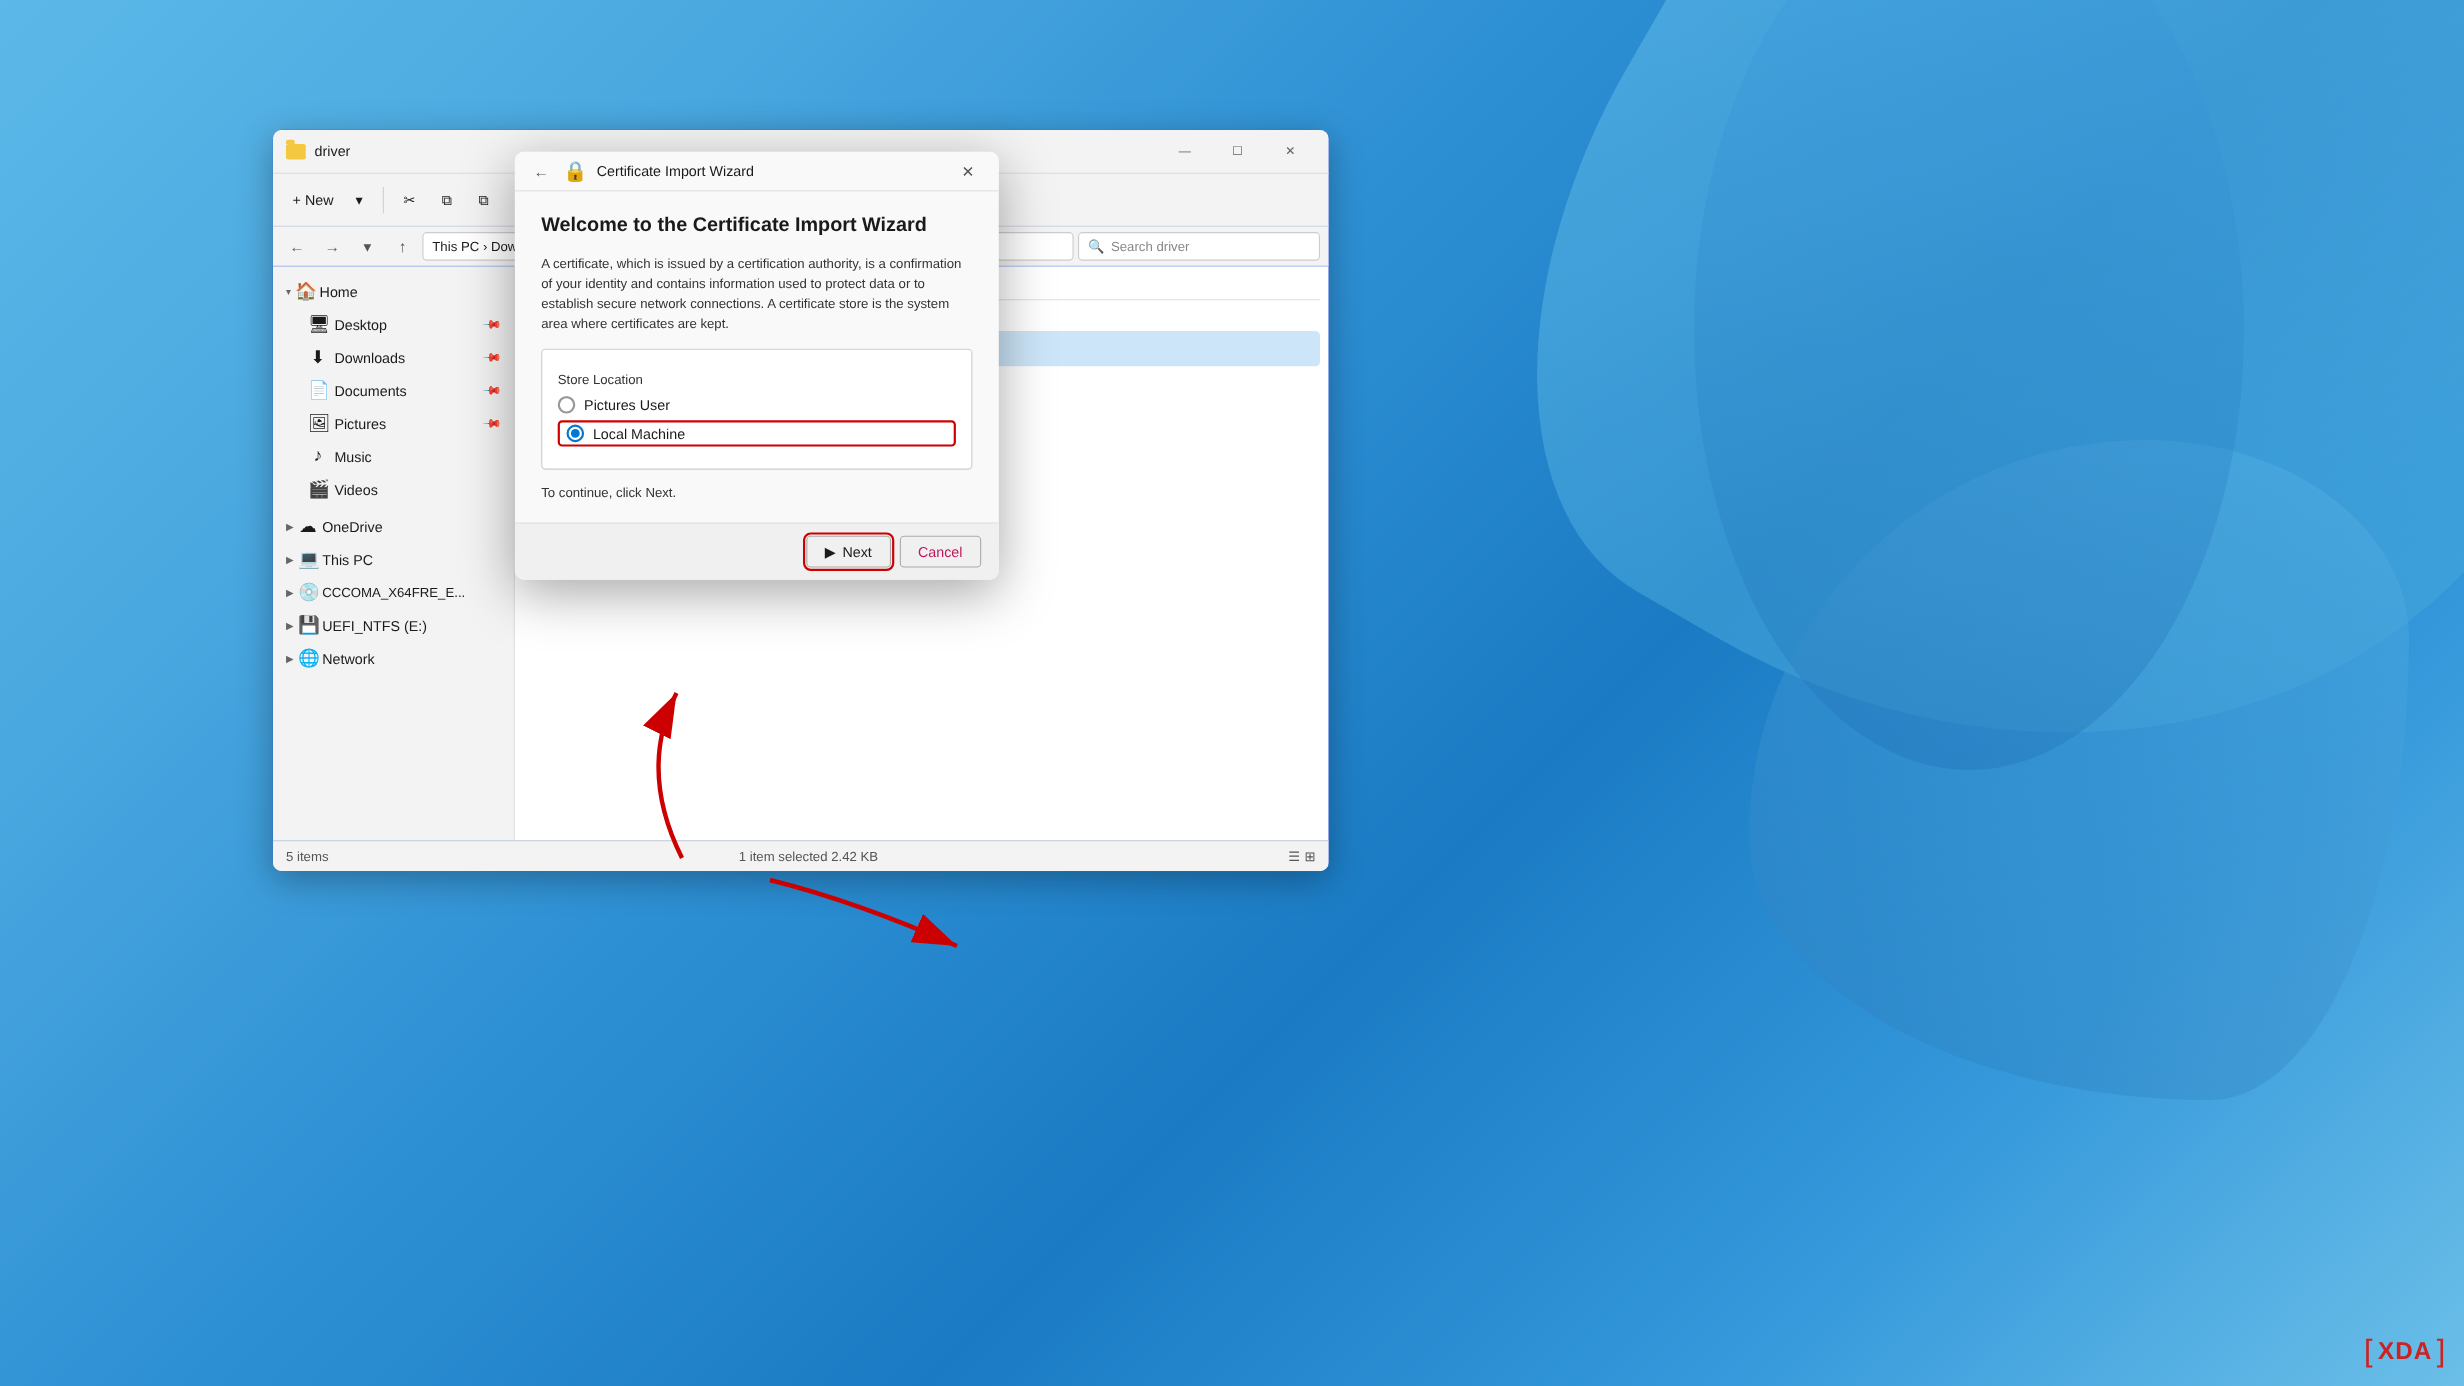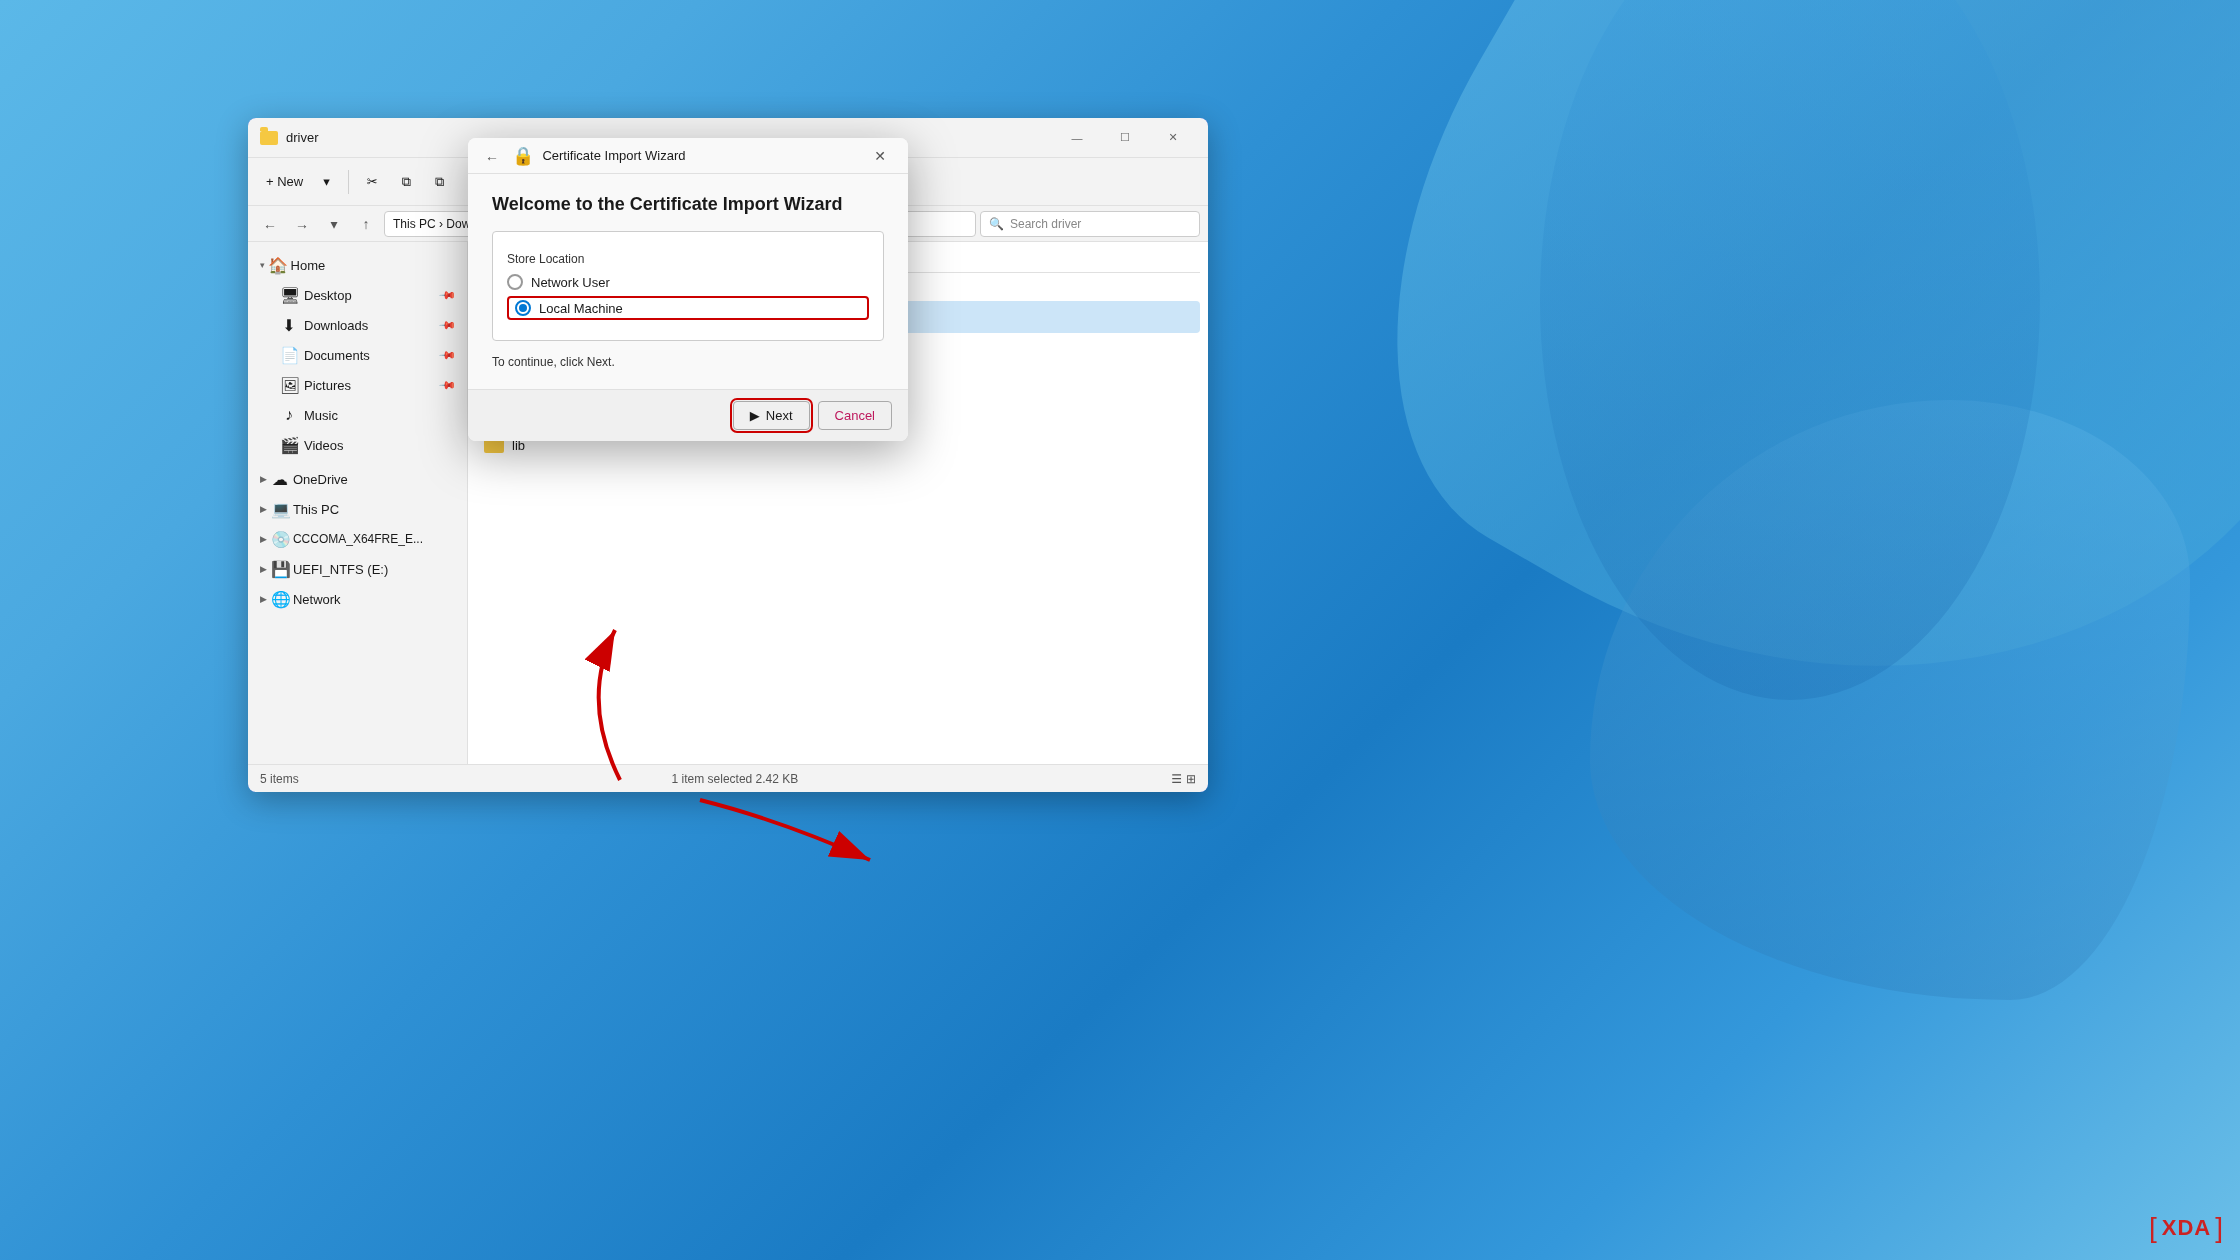--- a/index.html
+++ b/index.html
@@ -693,27 +693,28 @@
     <div class="wizard-title-left">
       <div class="back-btn">←</div>
       <span class="wizard-icon">🔒</span>
       <span class="wizard-title-text">Certificate Import Wizard</span>
     </div>
     <div class="wizard-close">✕</div>
   </div>
 
   <div class="wizard-body">
     <div class="wizard-heading">Welcome to the Certificate Import Wizard</div>
+    <p class="wizard-desc">A certificate, which is issued by a certification authority, is a confirmation of your identity and contains information used to protect data or to establish secure network connections. A certificate store is the system area where certificates are kept.</p>
 
     <div class="store-location-box">
       <div class="store-location-label">Store Location</div>
 
       <div class="radio-option">
         <div class="radio-btn"></div>
-        <span>Network User</span>
+        <span>Pictures User</span>
       </div>
 
       <div class="local-machine-highlight">
         <div class="radio-option" style="margin-bottom:0;">
           <div class="radio-btn checked"></div>
           <span>Local Machine</span>
         </div>
       </div>
     </div>
 

